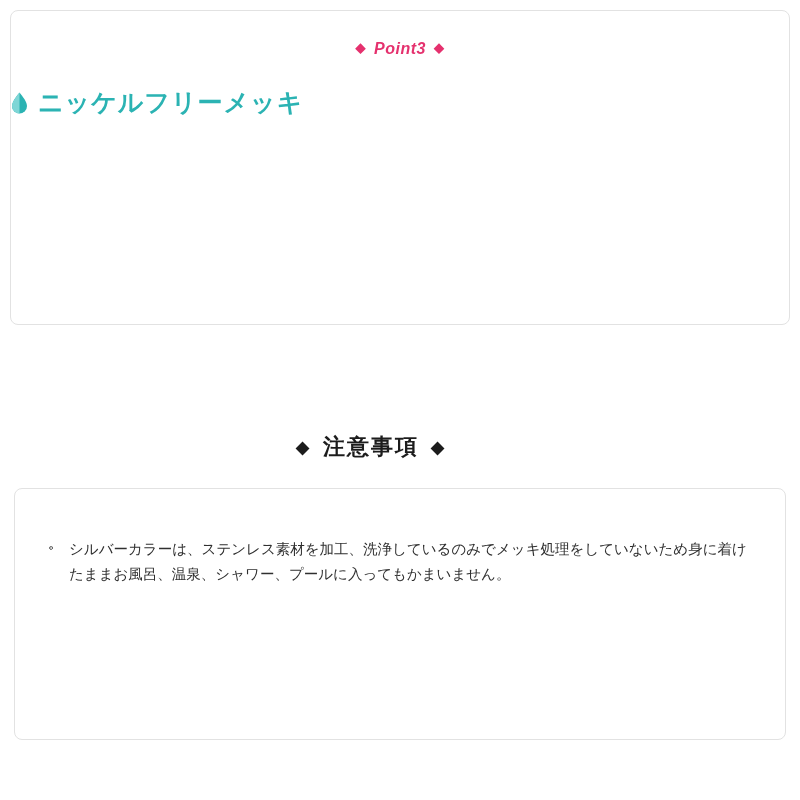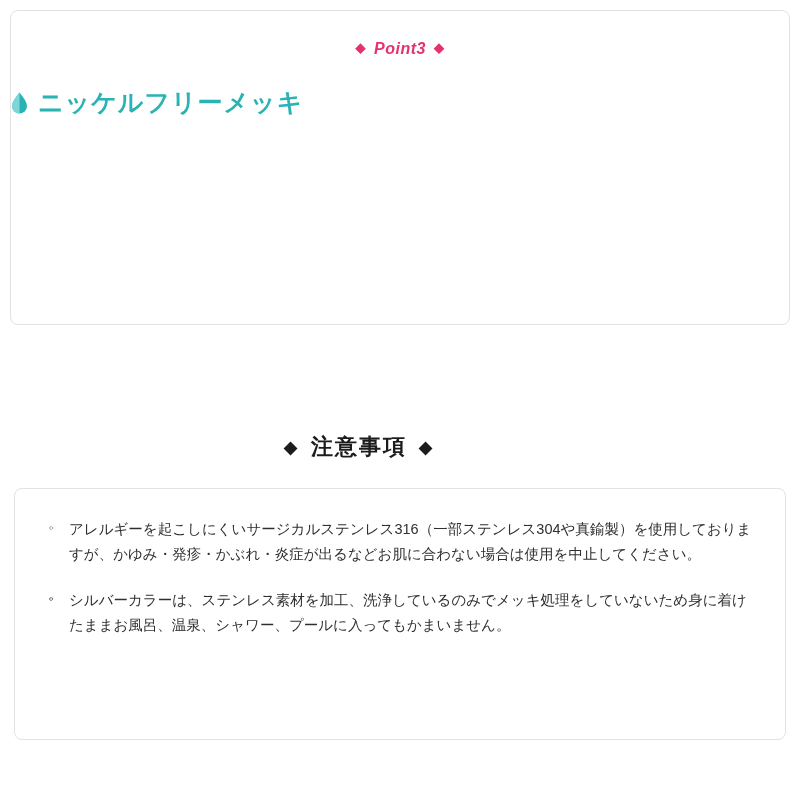--- a/index.html
+++ b/index.html
@@ -91,21 +91,21 @@
     margin-top: 6px;
     font-size: 18px;
     font-weight: bold;
     color: #222222;
     letter-spacing: 0.5px;
   }
 
   
   .caution-heading {
     position: absolute;
-    left: 4px;
+    left: 16px;
     top: 432px;
     width: 710px;
     text-align: center;
     font-size: 22px;
     font-weight: bold;
     color: #1c1c1c;
     letter-spacing: 2px;
   }
   .caution-heading .diamond {
     font-size: 17px;
@@ -173,21 +173,20 @@
   </div>
 
   <div class="caution-heading">
     <span class="diamond">◆</span><span>注意事項</span><span class="diamond">◆</span>
   </div>
 
   <div class="caution-card">
     <ul class="caution-list">
       <li class="caution-item">
         <span class="bullet">◦</span>
-        <span>アレルギーを起こしにくいサージカルステンレス316（一部ステンレス304や真鍮製）を使用しておりますが、かゆみ・発疹・かぶれ・炎症が出るなどお肌に合わない場合は使用を中止してください。</span>
       </li>
       <li class="caution-item">
         <span class="bullet">◦</span>
       </li>
       <li class="caution-item">
         <span class="bullet">◦</span>
         <span>シルバーカラーは、ステンレス素材を加工、洗浄しているのみでメッキ処理をしていないため身に着けたままお風呂、温泉、シャワー、プールに入ってもかまいません。</span>
       </li>
     </ul>
   </div>

